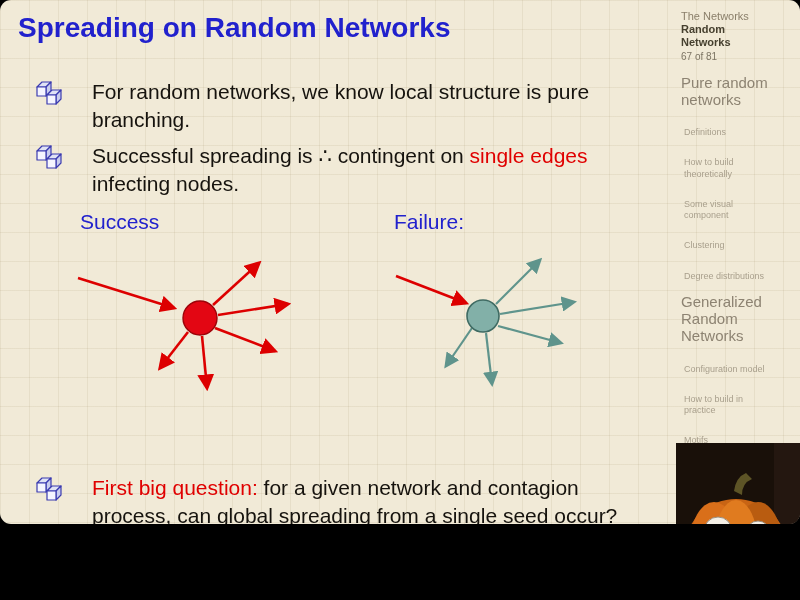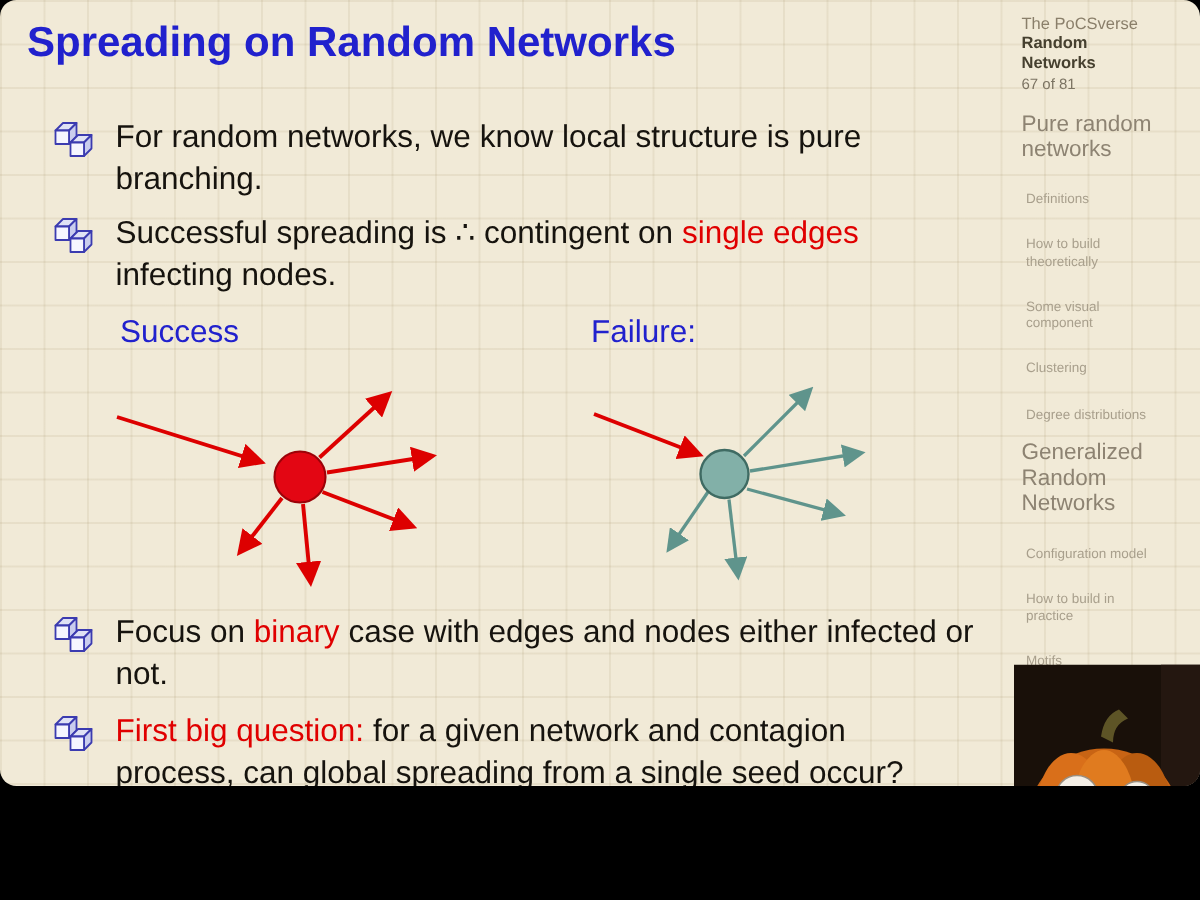--- a/index.html
+++ b/index.html
@@ -6,21 +6,21 @@
   body{width:800px;height:600px;font-family:"Liberation Sans",sans-serif;}
   .slide{
     position:relative;width:800px;height:524px;border-radius:11px;overflow:hidden;
     background-color:#f1ead7;
     background-image:
       linear-gradient(rgba(140,120,70,0.10) 1px, transparent 1px),
       linear-gradient(90deg, rgba(140,120,70,0.10) 1px, transparent 1px);
     background-size:29px 29px;
   }
   .title{position:absolute;left:18px;top:12px;font-size:28px;font-weight:700;color:#2121cd;}
-  .bullet{position:absolute;display:flex;gap:15px;align-items:flex-start;}
+  .bullet{position:absolute;display:flex;gap:30px;align-items:flex-start;}
   .bullet .icon{flex:0 0 auto;margin-top:3px;}
   .btext{font-size:21px;line-height:1.32;color:#16130e;width:575px;}
   .red{color:#e00000;}
   .dlabel{position:absolute;font-size:21px;color:#2121cd;}
   .diagram{position:absolute;}
   
   .sidebar{position:absolute;left:678px;top:0;width:116px;height:600px;padding:10px 3px 0 3px;}
   .sb-brand{font-size:11px;color:#8a7f6a;line-height:1.2;}
   .sb-deck{font-size:11px;font-weight:700;color:#46402f;line-height:1.2;width:70px;}
   .sb-page{font-size:10px;color:#7c7463;line-height:1.3;}
@@ -109,58 +109,41 @@
         <path d="M108,58 L152,14" marker-end="url(#at)"></path>
         <path d="M112,68 L186,56" marker-end="url(#at)"></path>
         <path d="M110,80 L173,97" marker-end="url(#at)"></path>
         <path d="M98,87 L104,138" marker-end="url(#at)"></path>
         <path d="M84,82 L58,120" marker-end="url(#at)"></path>
       </g>
       <circle cx="95" cy="70" r="16" fill="#82b0a8" stroke="#3f6b63" stroke-width="1.6"></circle>
     </svg>
   </div>
 
-  <div class="bullet" style="left:36px;top:408px;">
-    <span class="icon">
-      <svg width="26" height="24" viewBox="0 0 26 24">
-        <g stroke="#3b3bb0" stroke-width="1.2" stroke-linejoin="round">
-          <path d="M1,6 L6,1 L15,1 L10,6 Z" fill="#dfe2f5"></path>
-          <path d="M10,6 L15,1 L15,10 L10,15 Z" fill="#c9cdee"></path>
-          <rect x="1" y="6" width="9" height="9" fill="#f5f5ff"></rect>
-          <path d="M11,14 L16,9 L25,9 L20,14 Z" fill="#dfe2f5"></path>
-          <path d="M20,14 L25,9 L25,18 L20,23 Z" fill="#c9cdee"></path>
-          <rect x="11" y="14" width="9" height="9" fill="#f5f5ff"></rect>
-        </g>
-      </svg>
-    </span>
-    <div class="btext">
-      <span>Focus on </span><span class="red">binary</span><span> case with edges and nodes either infected or not.</span>
-    </div>
-  </div>
 
   <div class="bullet" style="left:36px;top:474px;">
     <span class="icon">
       <svg width="26" height="24" viewBox="0 0 26 24">
         <g stroke="#3b3bb0" stroke-width="1.2" stroke-linejoin="round">
           <path d="M1,6 L6,1 L15,1 L10,6 Z" fill="#dfe2f5"></path>
           <path d="M10,6 L15,1 L15,10 L10,15 Z" fill="#c9cdee"></path>
           <rect x="1" y="6" width="9" height="9" fill="#f5f5ff"></rect>
           <path d="M11,14 L16,9 L25,9 L20,14 Z" fill="#dfe2f5"></path>
           <path d="M20,14 L25,9 L25,18 L20,23 Z" fill="#c9cdee"></path>
           <rect x="11" y="14" width="9" height="9" fill="#f5f5ff"></rect>
         </g>
       </svg>
     </span>
     <div class="btext" style="width:560px;">
       <span class="red">First big question:</span><span> for a given network and contagion process, can global spreading from a single seed occur?</span>
     </div>
   </div>
 
   <div class="sidebar">
-    <div class="sb-brand">The PoCSverse</div>
+    <div class="sb-brand">The Networks</div>
     <div class="sb-deck">Random Networks</div>
     <div class="sb-page">67 of 81</div>
 
     <div class="sb-section">Pure random networks</div>
     <div class="sb-sub">Definitions</div>
     <div class="sb-sub">How to build theoretically</div>
     <div class="sb-sub">Some visual component</div>
     <div class="sb-sub">Clustering</div>
     <div class="sb-sub">Degree distributions</div>
 

